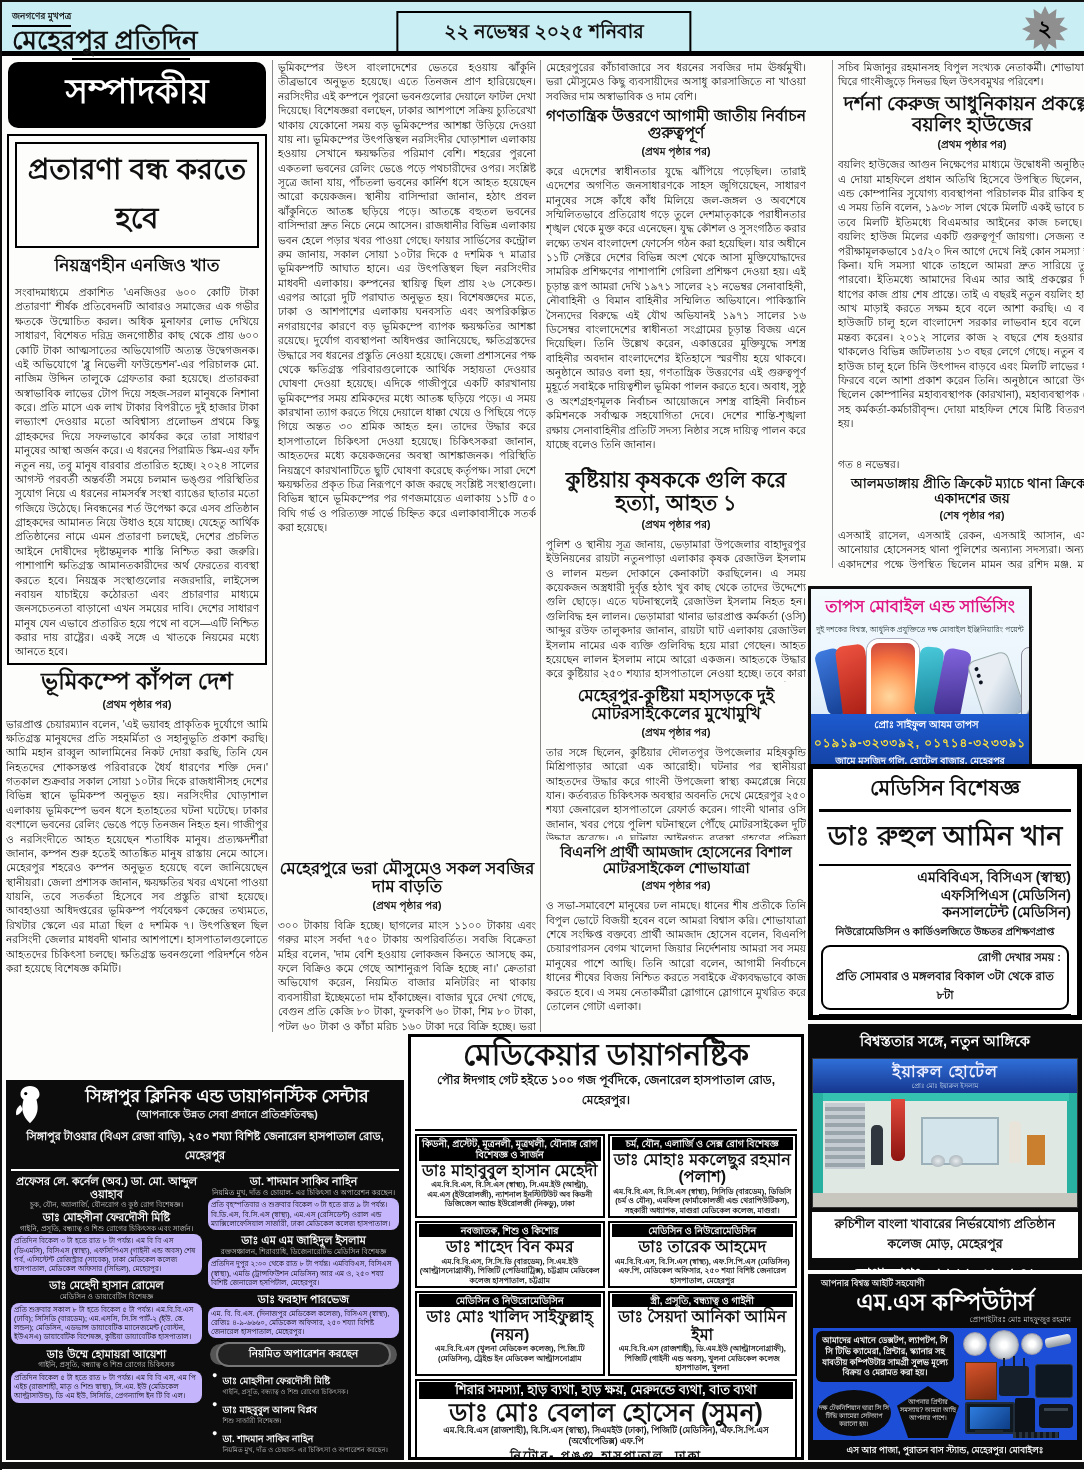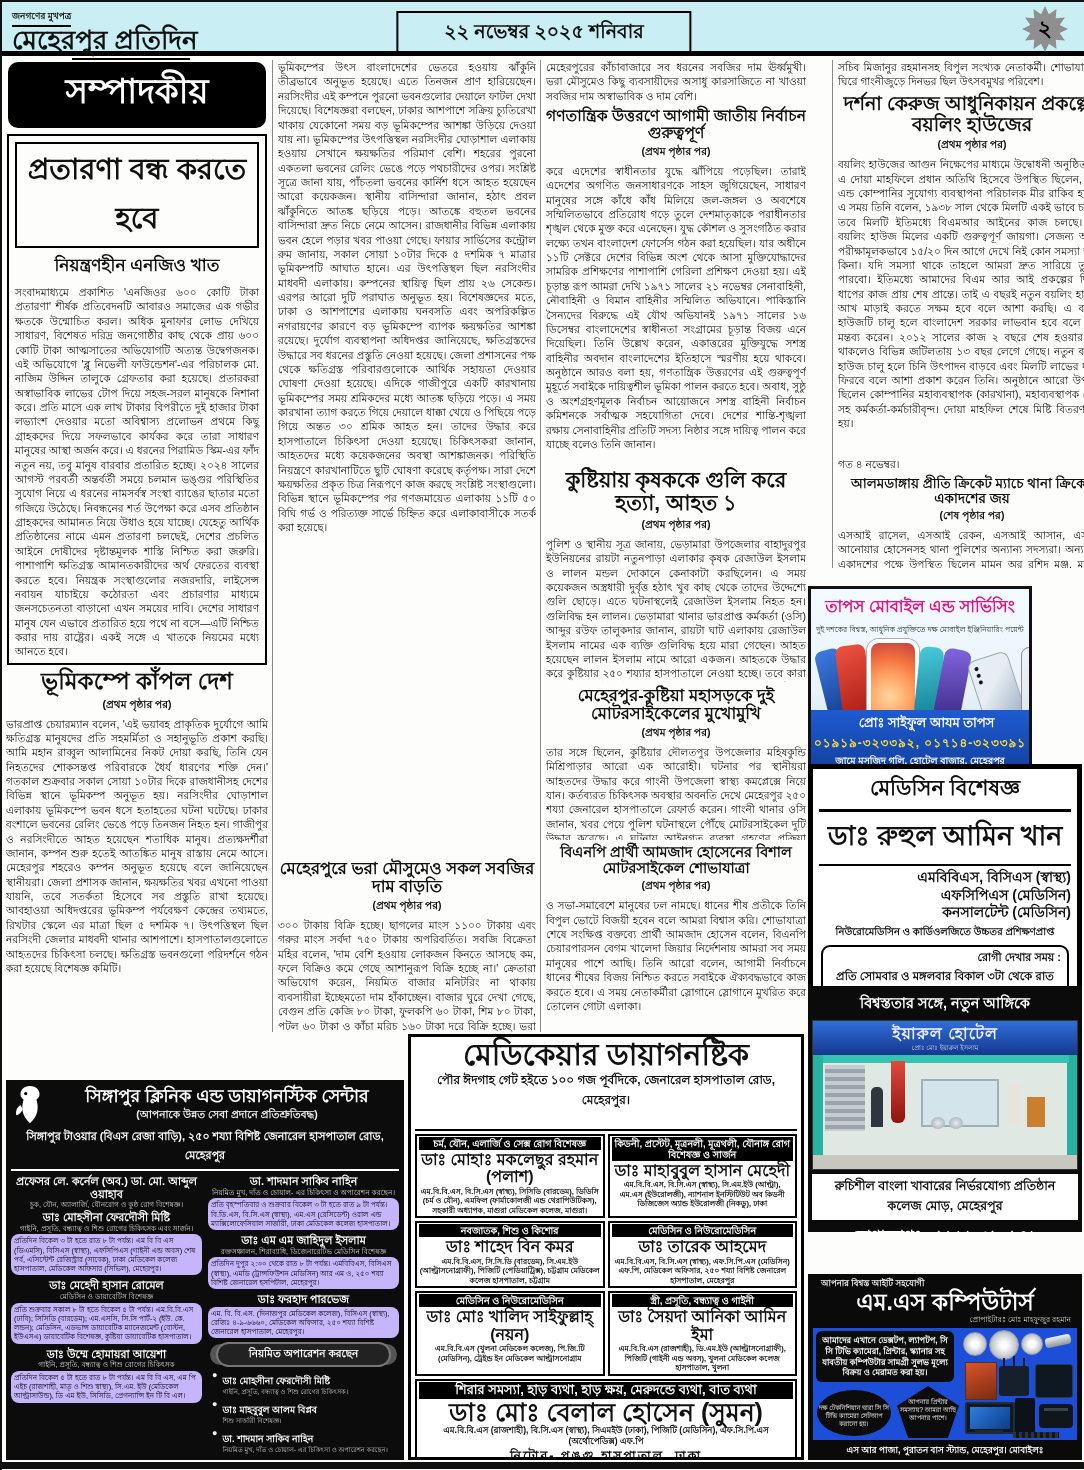--- a/index.html
+++ b/index.html
@@ -39,35 +39,35 @@
   .ad{position:absolute;box-sizing:border-box;overflow:hidden;}
   
   .tapos{left:806px;top:584px;width:224px;height:190px;border:3px solid #111;background:linear-gradient(180deg,#f4fbff 0%,#e8f3fb 55%,#dce9f6 72%);}
   .tapos .t1{color:#e01683;font-size:16.5px;font-weight:800;text-align:center;margin-top:5px;}
   .tapos .t2{font-size:7.6px;text-align:center;color:#233;margin-top:2px;}
   .phones{position:relative;height:88px;margin:3px 6px 0 6px;}
   .ph{position:absolute;border-radius:8px;}
   .cam{position:absolute;width:4px;height:4px;border-radius:50%;background:#0e1420;}
   .tapos .band{position:absolute;left:0;bottom:0;width:100%;background:linear-gradient(180deg,#1e5bd0,#123f9e);
                padding:3px 0 4px 0;text-align:center;}
-  .tapos .band .p1{color:#fff;font-size:13px;font-weight:800;padding-left:13px;}
+  .tapos .band .p1{color:#fff;font-size:10px;font-weight:800;padding-left:13px;}
   .tapos .band .p2{color:#ffe23c;font-size:12px;font-weight:800;letter-spacing:1px;}
   .tapos .band .p3{color:#fff;font-size:9.5px;font-weight:bold;}
   
   .ruhul{left:806px;top:762px;width:274px;height:256px;border:5px solid #000;background:#fff;padding:3px 6px;}
   .ruhul .cat{font-size:21px;font-weight:800;text-align:center;border-bottom:3px solid #000;padding-bottom:2px;}
   .ruhul .name{font-size:27px;font-weight:800;text-align:center;margin:3px 0;border-bottom:2px solid #000;padding-bottom:4px;}
   .ruhul .deg{font-size:14px;font-weight:800;text-align:right;line-height:1.25;}
   .ruhul .train{font-size:10px;font-weight:bold;text-align:center;margin-top:2px;}
   .ruhul .hours{border:2px solid #000;border-radius:9px;padding:2px 6px;margin:4px 2px;}
   .ruhul .hours .hl1{font-size:11px;font-weight:bold;text-align:right;}
   .ruhul .hours .hl2{font-size:11.5px;font-weight:bold;text-align:center;}
   .ruhul .venue{font-size:20px;font-weight:800;text-align:center;border-top:2px solid #000;padding-top:2px;}
   
-  .hotel{left:806px;top:984px;width:274px;height:246px;background:#0b0b0b;padding:4px;}
+  .hotel{left:806px;top:1022px;width:274px;height:246px;background:#0b0b0b;padding:4px;}
   .hotel .htag{color:#fff;font-size:14.5px;font-weight:800;text-align:center;padding:2px 0 4px 0;}
   .hphoto{position:relative;height:148px;background:#dfe8e2;overflow:hidden;border:1px solid #333;}
   .hsign{height:34px;background:linear-gradient(180deg,#2f6fd8,#16378f);border-bottom:2px solid #0c2a6e;text-align:center;}
   .hsign .hn{color:#eef;font-size:16px;font-weight:800;line-height:1.2;padding-top:3px;letter-spacing:1px;}
   .hsign .hs{color:#cde;font-size:6.5px;}
   .hdesc{background:#fff;text-align:center;padding:3px 2px;margin-top:4px;}
   .hdesc .d1{font-size:12.5px;font-weight:800;}
   .hdesc .d2{font-size:12.5px;font-weight:800;}
   .hcontact{color:#fff;font-size:15px;font-weight:800;text-align:center;padding:4px 0 2px 0;}
   
@@ -360,28 +360,28 @@
       </div>
     </div>
 
   </div>
 
   <div class="ad medi">
     <div class="mtitle">মেডিকেয়ার ডায়াগনষ্টিক</div>
     <div class="maddr">পৌর ঈদগাহ গেট হইতে ১০০ গজ পূর্বদিকে, জেনারেল হাসপাতাল রোড, মেহেরপুর।</div>
     <div class="mgrid">
       <div class="mcell">
+        <div class="mcat">কিডনী, প্রস্টেট, মূত্রনলী, মূত্রথলী, যৌনাঙ্গ রোগ বিশেষজ্ঞ ও সার্জন</div>
+        <div class="mname2">ডাঃ মাহাবুবুল হাসান মেহেদী</div>
+        <div class="mdeg">এম.বি.বি.এস, বি.সি.এস (স্বাস্থ্য), সি.এম.ইউ (আল্ট্রা), এম.এস (ইউরোলজী), ন্যাশনাল ইনস্টিটিউট অব কিডনী ডিজিজেস অ্যান্ড ইউরোলজী (নিকডু), ঢাকা</div>
+      </div>
+      <div class="mcell">
         <div class="mcat">চর্ম, যৌন, এলার্জি ও সেক্স রোগ বিশেষজ্ঞ</div>
         <div class="mname2">ডাঃ মোহাঃ মকলেছুর রহমান (পলাশ)</div>
         <div class="mdeg">এম.বি.বি.এস, বি.সি.এস (স্বাস্থ্য), সিসিডি (বারডেম), ডিডিসি (চর্ম ও যৌন), এমফিল (ফার্মাকোলজী এন্ড থেরাপিউটিকস), সহকারী অধ্যাপক, মাগুরা মেডিকেল কলেজ, মাগুরা।</div>
-      </div>
-      <div class="mcell">
-        <div class="mcat">কিডনী, প্রস্টেট, মূত্রনলী, মূত্রথলী, যৌনাঙ্গ রোগ বিশেষজ্ঞ ও সার্জন</div>
-        <div class="mname2">ডাঃ মাহাবুবুল হাসান মেহেদী</div>
-        <div class="mdeg">এম.বি.বি.এস, বি.সি.এস (স্বাস্থ্য), সি.এম.ইউ (আল্ট্রা), এম.এস (ইউরোলজী), ন্যাশনাল ইনস্টিটিউট অব কিডনী ডিজিজেস অ্যান্ড ইউরোলজী (নিকডু), ঢাকা</div>
       </div>
       <div class="mcell">
         <div class="mcat">নবজাতক, শিশু ও কিশোর</div>
         <div class="mname2">ডাঃ শাহেদ বিন কমর</div>
         <div class="mdeg">এম.বি.বি.এস, সি.সি.ডি (বারডেম), সি.এম.ইউ (আল্ট্রাসনোগ্রাফী), পিজিটি (পেডিয়াট্রিক্স), চট্টগ্রাম মেডিকেল কলেজ হাসপাতাল, চট্টগ্রাম</div>
       </div>
       <div class="mcell">
         <div class="mcat">মেডিসিন ও নিউরোমেডিসিন</div>
         <div class="mname2">ডাঃ তারেক আহমেদ</div>
         <div class="mdeg">এম.বি.বি.এস, বি.সি.এস (স্বাস্থ্য), এফ.সি.পি.এস (মেডিসিন) এফ.পি, মেডিকেল অফিসার, ২৫০ শয্যা বিশিষ্ট জেনারেল হাসপাতাল, মেহেরপুর</div>

